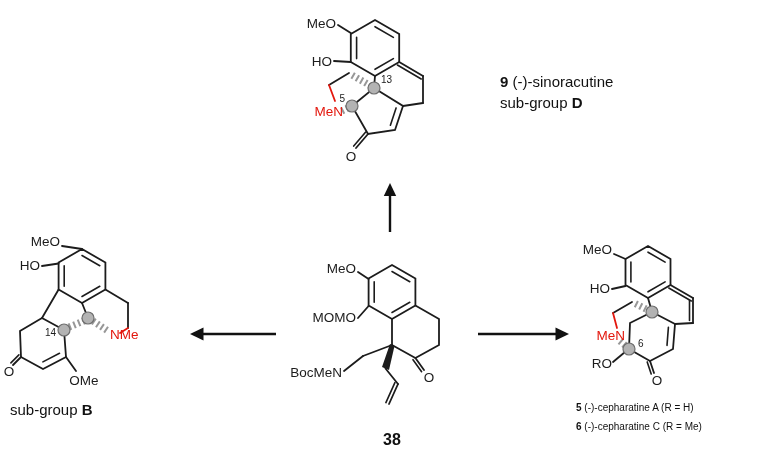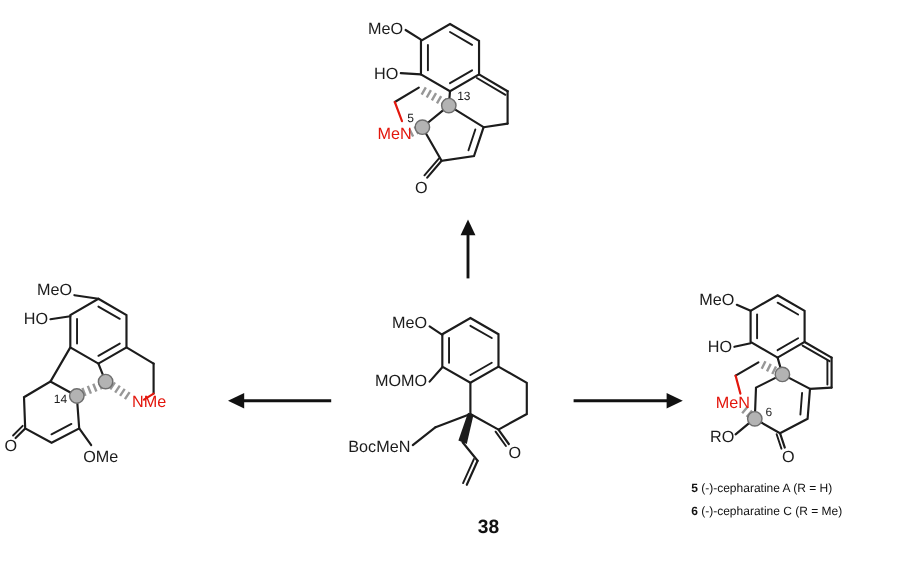--- a/index.html
+++ b/index.html
@@ -13,21 +13,21 @@
   .dot{fill:#b3b3b3;stroke:#6e6e6e;stroke-width:1.2;}
   .wedge{fill:#1c1c1c;stroke:none;}
   text.atom{font:13.5px "Liberation Sans",sans-serif;fill:#1c1c1c;}
   text.red{fill:#e3170d;}
   text.locant{font:10px "Liberation Sans",sans-serif;fill:#1c1c1c;}
   .arrow-line{stroke:#111111;stroke-width:2.4;}
   .arrow-head{fill:#111111;stroke:none;}
   .caption{position:absolute;font-size:15px;color:#111;line-height:21px;white-space:nowrap;}
   .caption b{font-weight:bold;}
   .caption.small{font-size:10px;line-height:18.5px;}
-  .caption.center{font-size:16px;font-weight:bold;text-align:right;}
+  .caption.center{font-size:16px;font-weight:bold;text-align:center;}
 </style>
 </head>
 <body>
 
 <div id="canvas">
 
 <svg width="757" height="470" viewBox="0 0 757 470">
 
   <g>
     <line class="arrow-line" x1="390" y1="232" x2="390" y2="194"></line>
@@ -165,22 +165,27 @@
     <circle class="dot" cx="629" cy="349" r="6"></circle>
     <text class="atom" x="612" y="254" text-anchor="end">MeO</text>
     <text class="atom" x="610" y="293" text-anchor="end">HO</text>
     <text class="atom red" x="625" y="340" text-anchor="end">MeN</text>
     <text class="locant" x="638" y="347">6</text>
     <text class="atom" x="612" y="368" text-anchor="end">RO</text>
     <text class="atom" x="657" y="385" text-anchor="middle">O</text>
   </g>
 </svg>
 
+<div class="caption" style="left:500px;top:71px">
+  <div><b>9</b><span> (-)-sinoracutine</span></div>
+  <div><span>sub-group </span><b>D</b></div>
+</div>
 
 <div class="caption" style="left:10px;top:399px">
+  <div><span>sub-group </span><b>B</b></div>
 </div>
 
 <div class="caption center" style="left:368px;top:429px;width:48px">
   <span>38</span>
 </div>
 
 <div class="caption small" style="left:576px;top:399px">
   <div><b>5</b><span> (-)-cepharatine A (R = H)</span></div>
   <div><b>6</b><span> (-)-cepharatine C (R = Me)</span></div>
 </div>

